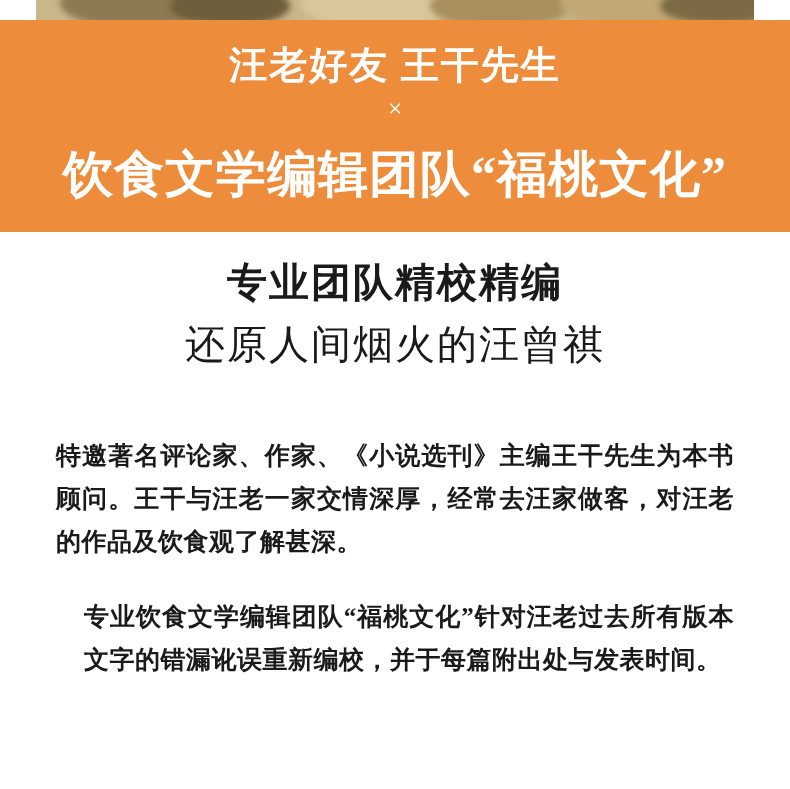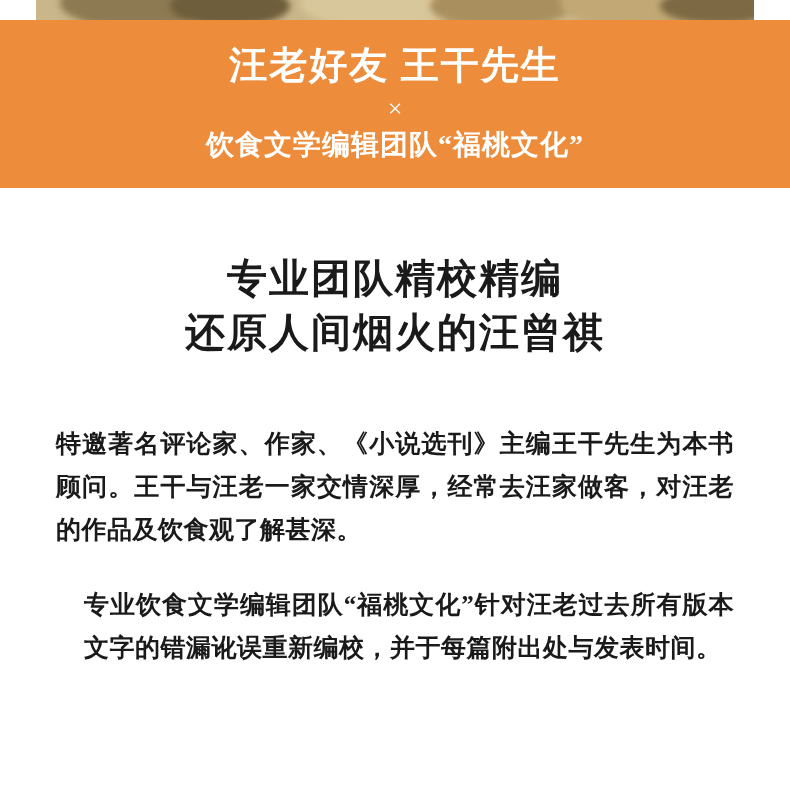--- a/index.html
+++ b/index.html
@@ -64,44 +64,45 @@
     line-height: 1.25;
     white-space: pre;
   }
   .banner-cross {
     font-size: 26px;
     line-height: 1.3;
     margin: 2px 0 0 0;
     font-weight: normal;
   }
   .banner-line2 {
-    font-size: 28px;
+    font-size: 50px;
     font-weight: bold;
     letter-spacing: 1px;
     line-height: 1.25;
-    margin-top: 2px;
+    margin-top: 18px;
   }
 
   
   .headline {
     text-align: center;
     color: #1a1a1a;
-    padding: 64px 0 0 0;
+    padding: 24px 0 0 0;
   }
   .headline-l1 {
     font-size: 40px;
     font-weight: bold;
     letter-spacing: 2px;
     line-height: 1.35;
   }
   .headline-l2 {
     font-size: 40px;
-    font-weight: bold;
+    font-weight: normal;
     letter-spacing: 2px;
     line-height: 1.35;
+    margin-top: 8px;
   }
 
   
   .body-copy {
     padding: 62px 56px 0 56px;
     color: #1a1a1a;
   }
   .para {
     font-size: 25px;
     line-height: 1.72;

